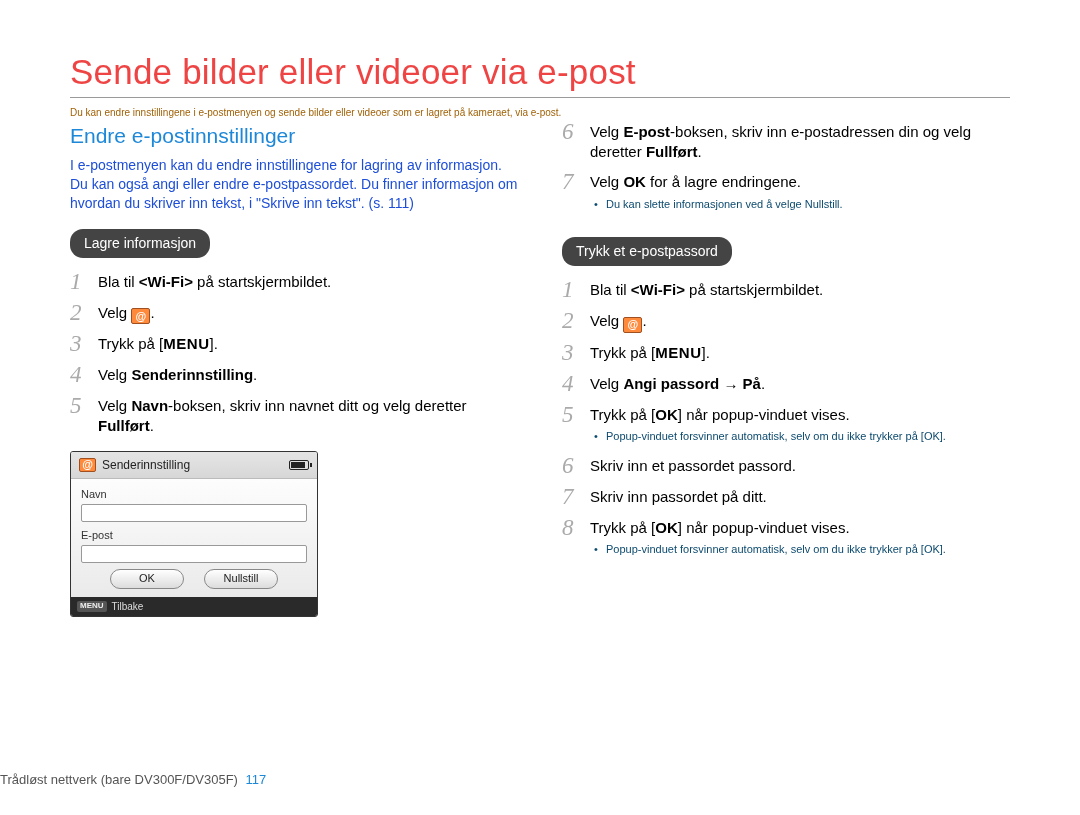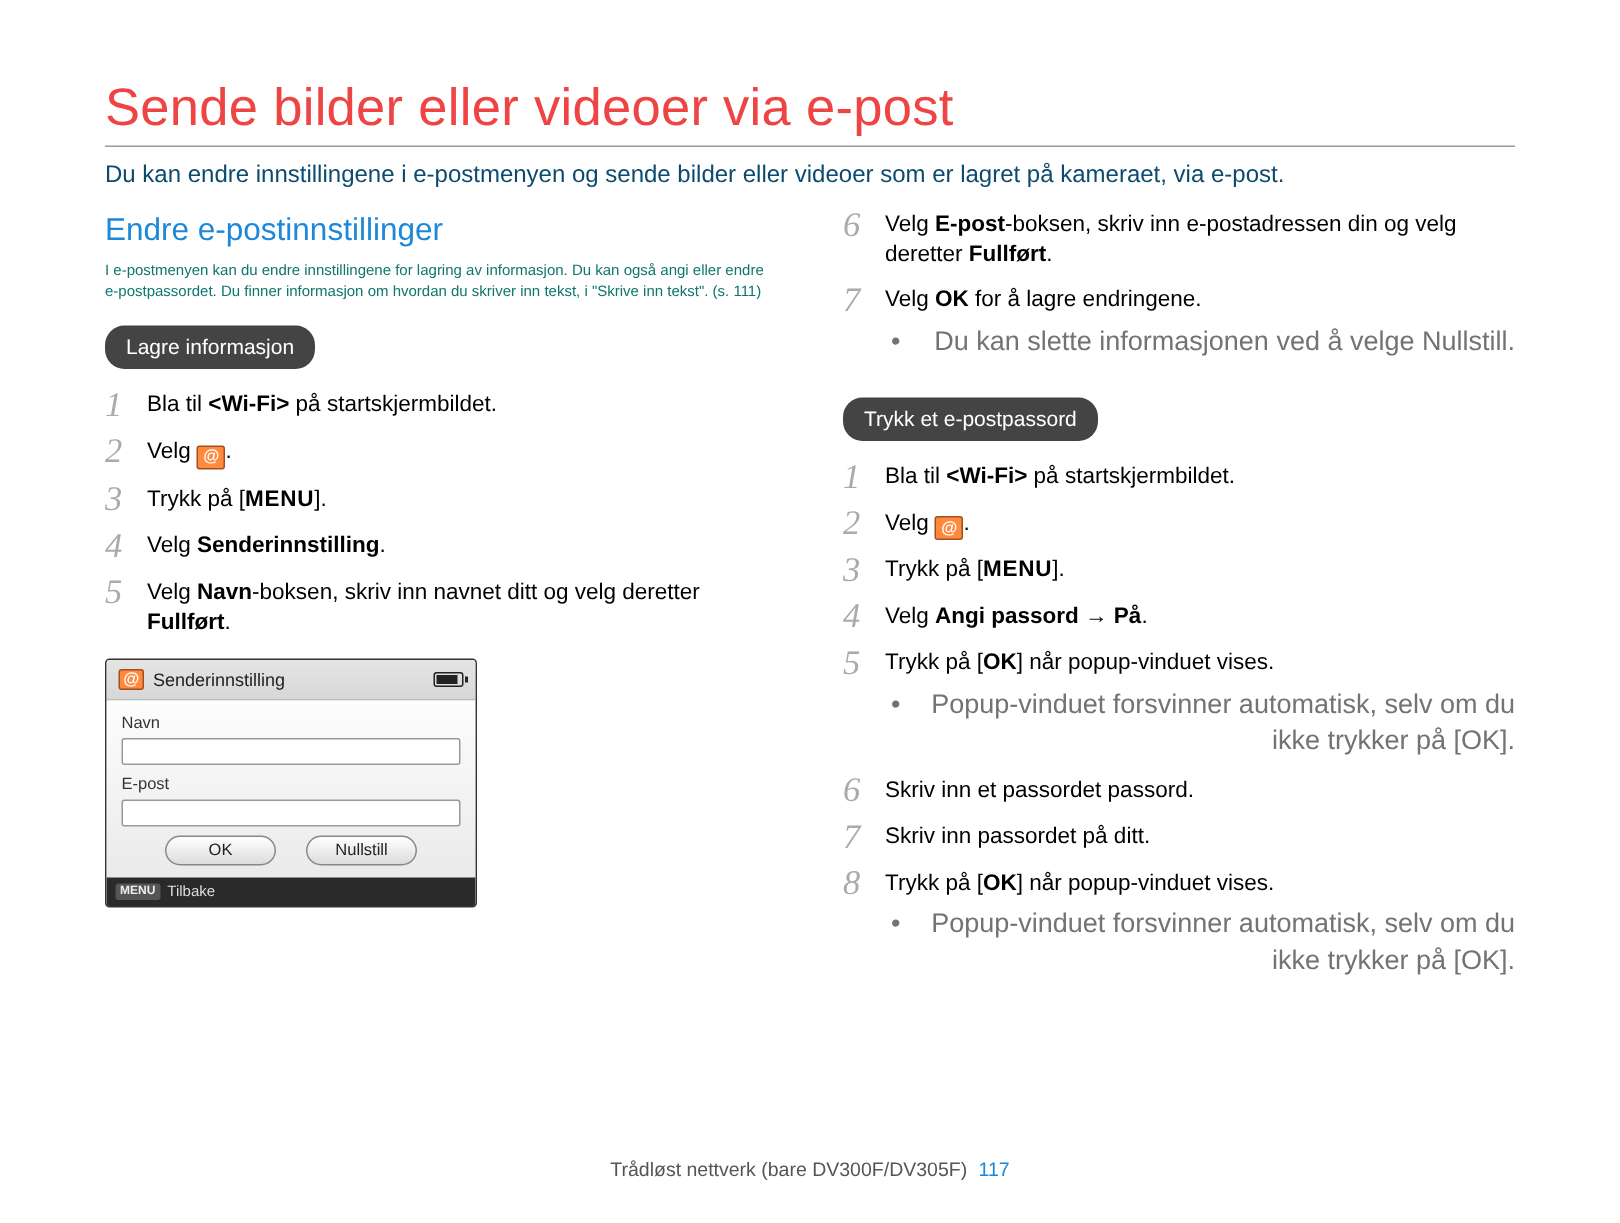--- a/index.html
+++ b/index.html
@@ -21,40 +21,40 @@
     font-weight: 400;
     letter-spacing: 0.2px;
     margin-bottom: 2px;
   }
   .title-rule {
     border: none;
     border-top: 1px solid #9a9a9a;
     margin-bottom: 8px;
   }
   .intro {
-    font-size: 16px;
-    color: #0c4a6e;
-    margin-bottom: 12px;
+    font-size: 10px;
+    color: #a16207;
+    margin-bottom: 2px;
   }
   .columns {
     display: flex;
     gap: 44px;
   }
   .col {
     width: 50%;
   }
   .section-heading {
     color: #1e88d8;
     font-size: 21px;
     font-weight: 400;
     margin-bottom: 6px;
   }
   .section-intro {
-    font-size: 10px;
-    color: #0f766e;
+    font-size: 14px;
+    color: #1d4ed8;
     margin-bottom: 16px;
   }
   .pill {
     display: inline-block;
     background: #444;
     color: #fff;
     font-size: 14px;
     padding: 5px 14px;
     border-radius: 13px;
     margin-bottom: 14px;
@@ -82,26 +82,25 @@
   .step-body {
     flex: 1;
     padding-left: 4px;
   }
   .step-body b { font-weight: 700; }
   .sub {
     list-style: none;
     margin-top: 4px;
   }
   .sub li {
-    font-size: 18px;
-    color: #737373;
+    font-size: 11px;
+    color: #0c4a6e;
     position: relative;
     padding-left: 16px;
     margin-bottom: 2px;
-    text-align: right;
   }
   .sub li::before {
     content: "•";
     position: absolute;
     left: 4px;
     top: 0;
   }
   .email-icon {
     display: inline-flex;
     align-items: center;
@@ -220,21 +219,21 @@
     padding: 0 3px;
     font-size: 8px;
     font-weight: bold;
     color: #eee;
   }
   .page-footer {
     position: absolute;
     bottom: 26px;
     left: 0;
     width: 100%;
-    text-align: center;
+    text-align: left;
     font-size: 13px;
     color: #555;
     margin-top: 40px;
   }
   .page-footer .pnum { color: #1e88d8; margin-left: 4px; font-weight: 400; }
 </style>
 </head>
 <body>
 
 <div class="page">

